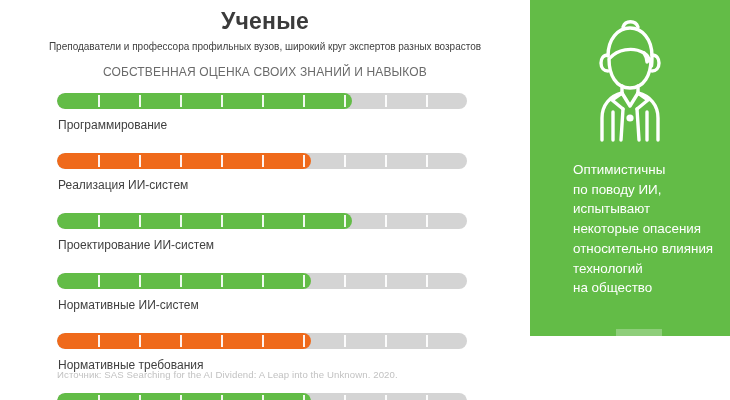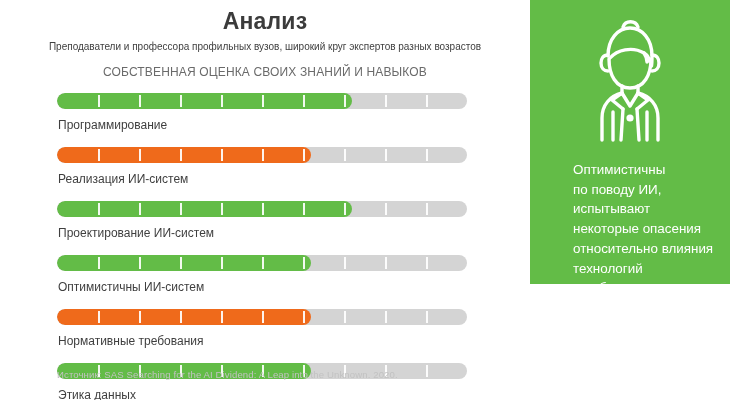--- a/index.html
+++ b/index.html
@@ -58,21 +58,21 @@
 
   
   .chart {
     position: absolute;
     left: 57px;
     top: 93px;
     width: 410px;
   }
   .bar-row {
     position: relative;
-    margin-bottom: 6px;
+    margin-bottom: 12px;
   }
   .track {
     position: relative;
     height: 16px;
     width: 410px;
     background: #d4d4d4;
     border-radius: 8px;
     overflow: hidden;
   }
   .fill {
@@ -118,21 +118,21 @@
     font-size: 9.6px;
     color: #c2c2c2;
     letter-spacing: 0.1px;
     white-space: nowrap;
   }
 
   
   .panel {
     position: relative;
     width: 200px;
-    height: 284px;
+    height: 336px;
     background: #63bc47;
     overflow: hidden;
     flex: none;
   }
   .avatar {
     position: absolute;
     left: 50%;
     top: 14px;
     transform: translateX(-50%);
     width: 96px;
@@ -157,21 +157,21 @@
   }
 </style>
 </head>
 <body>
 
 <div class="poster">
 
   <div class="main">
 
     <div class="headings">
-      <h1 class="title">Анализ</h1>
+      <h1 class="title">Ученые</h1>
       <p class="subtitle">Преподаватели и профессора профильных вузов, широкий круг экспертов разных возрастов</p>
       <p class="section-label">СОБСТВЕННАЯ ОЦЕНКА СВОИХ ЗНАНИЙ И НАВЫКОВ</p>
     </div>
 
     <div class="chart" id="chart">
         <div class="bar-row">
           <div class="track" style="background: rgb(212, 212, 212);">
             <div class="fill" style="width: 295.2px; background: rgb(99, 188, 71);"></div>
             <div class="ticks">
               <span class="tick" style="left: 41px;"></span>
@@ -229,21 +229,21 @@
               <span class="tick" style="left: 82px;"></span>
               <span class="tick" style="left: 123px;"></span>
               <span class="tick" style="left: 164px;"></span>
               <span class="tick" style="left: 205px;"></span>
               <span class="tick" style="left: 246px;"></span>
               <span class="tick" style="left: 287px;"></span>
               <span class="tick" style="left: 328px;"></span>
               <span class="tick" style="left: 369px;"></span>
             </div>
           </div>
-          <div class="bar-label">Оптимистичны ИИ-систем</div>
+          <div class="bar-label">Нормативные ИИ-систем</div>
         </div>
         <div class="bar-row">
           <div class="track" style="background: rgb(212, 212, 212);">
             <div class="fill" style="width: 254.2px; background: rgb(239, 106, 27);"></div>
             <div class="ticks">
               <span class="tick" style="left: 41px;"></span>
               <span class="tick" style="left: 82px;"></span>
               <span class="tick" style="left: 123px;"></span>
               <span class="tick" style="left: 164px;"></span>
               <span class="tick" style="left: 205px;"></span>

